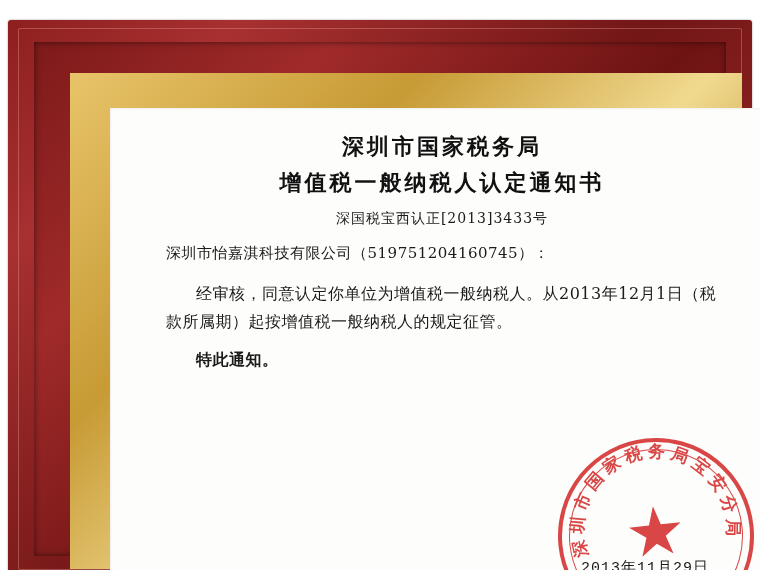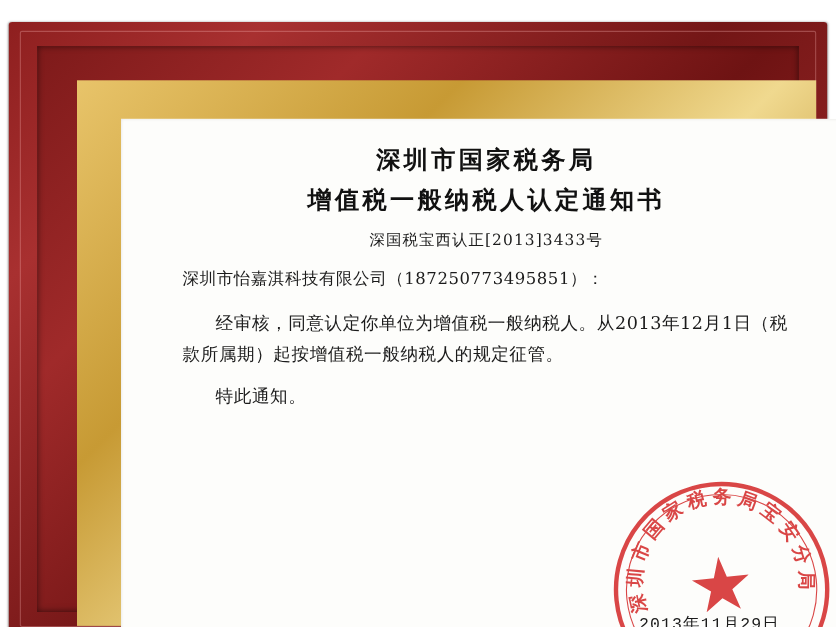--- a/index.html
+++ b/index.html
@@ -111,21 +111,21 @@
     left: 56px;
     width: 560px;
     font-family: "DejaVu Serif", serif;
     font-size: 16px;
     line-height: 28px;
     letter-spacing: 0.5px;
     color: #1b1b1b;
     text-indent: 30px;
   }
   .para-body { top: 172px; }
-  .para-closing { top: 238px; }
+  .para-closing { top: 238px; font-weight: bold; }
 
   
   .seal {
     position: absolute;
     left: 448px;
     top: 330px;
     width: 188px;
     height: 188px;
     border-radius: 50%;
     border: 4px solid #d21f1f;
@@ -200,21 +200,21 @@
 
         <div class="doc">
 
           <div class="title-block">
             <div class="title-line">深圳市国家税务局</div>
             <div class="title-line">增值税一般纳税人认定通知书</div>
           </div>
 
           <div class="doc-number">深国税宝西认正[2013]3433号</div>
 
-          <div class="addressee">深圳市怡嘉淇科技有限公司（187250773495851）：</div>
+          <div class="addressee">深圳市怡嘉淇科技有限公司（519751204160745）：</div>
 
           <div class="para para-body">经审核，同意认定你单位为增值税一般纳税人。从2013年12月1日（税款所属期）起按增值税一般纳税人的规定征管。</div>
 
           <div class="para para-closing">特此通知。</div>
 
           <div class="seal">
             <div class="seal-inner-ring"></div>
             <svg class="seal-arc" viewBox="0 0 188 188">
               <defs>
                 <path id="arcpath" d="M 24,104 A 72,72 0 1 1 164,104" fill="none"></path>

